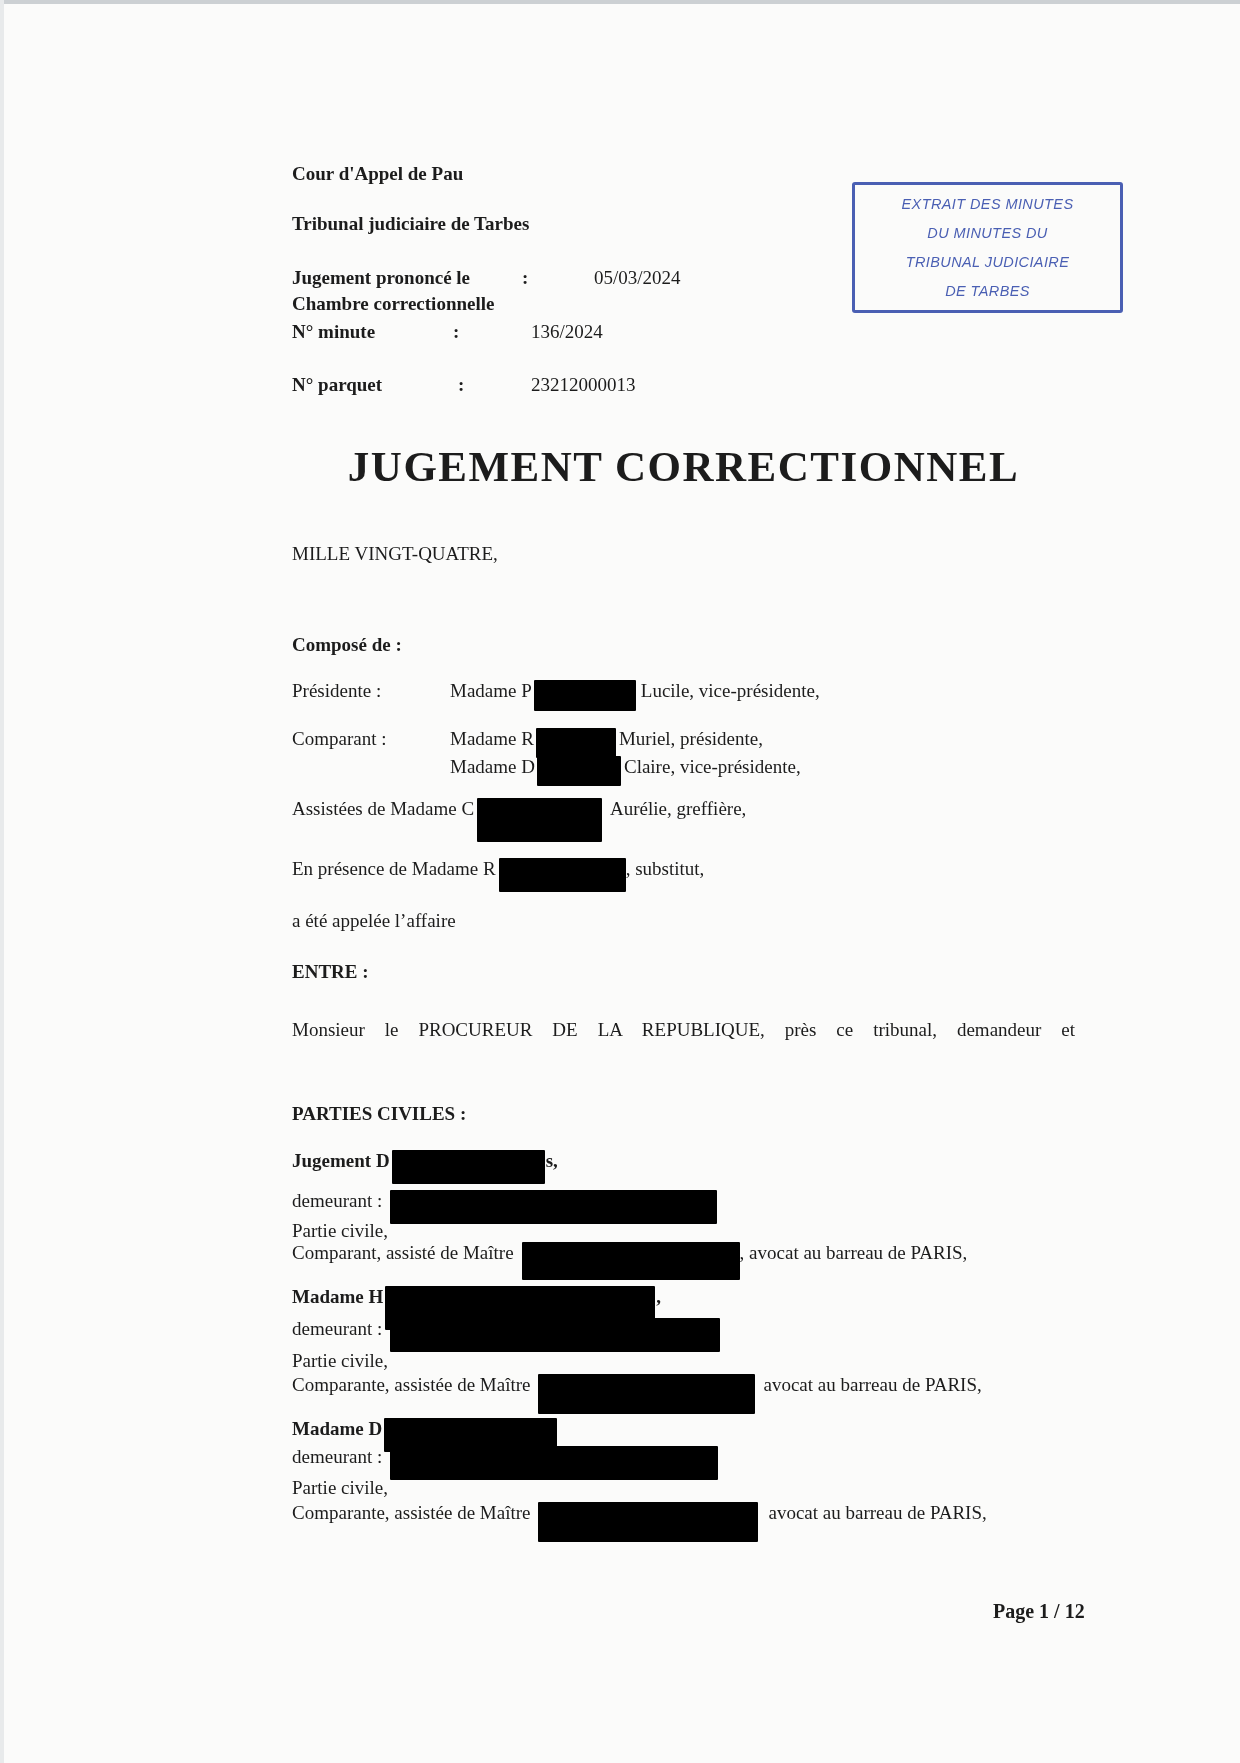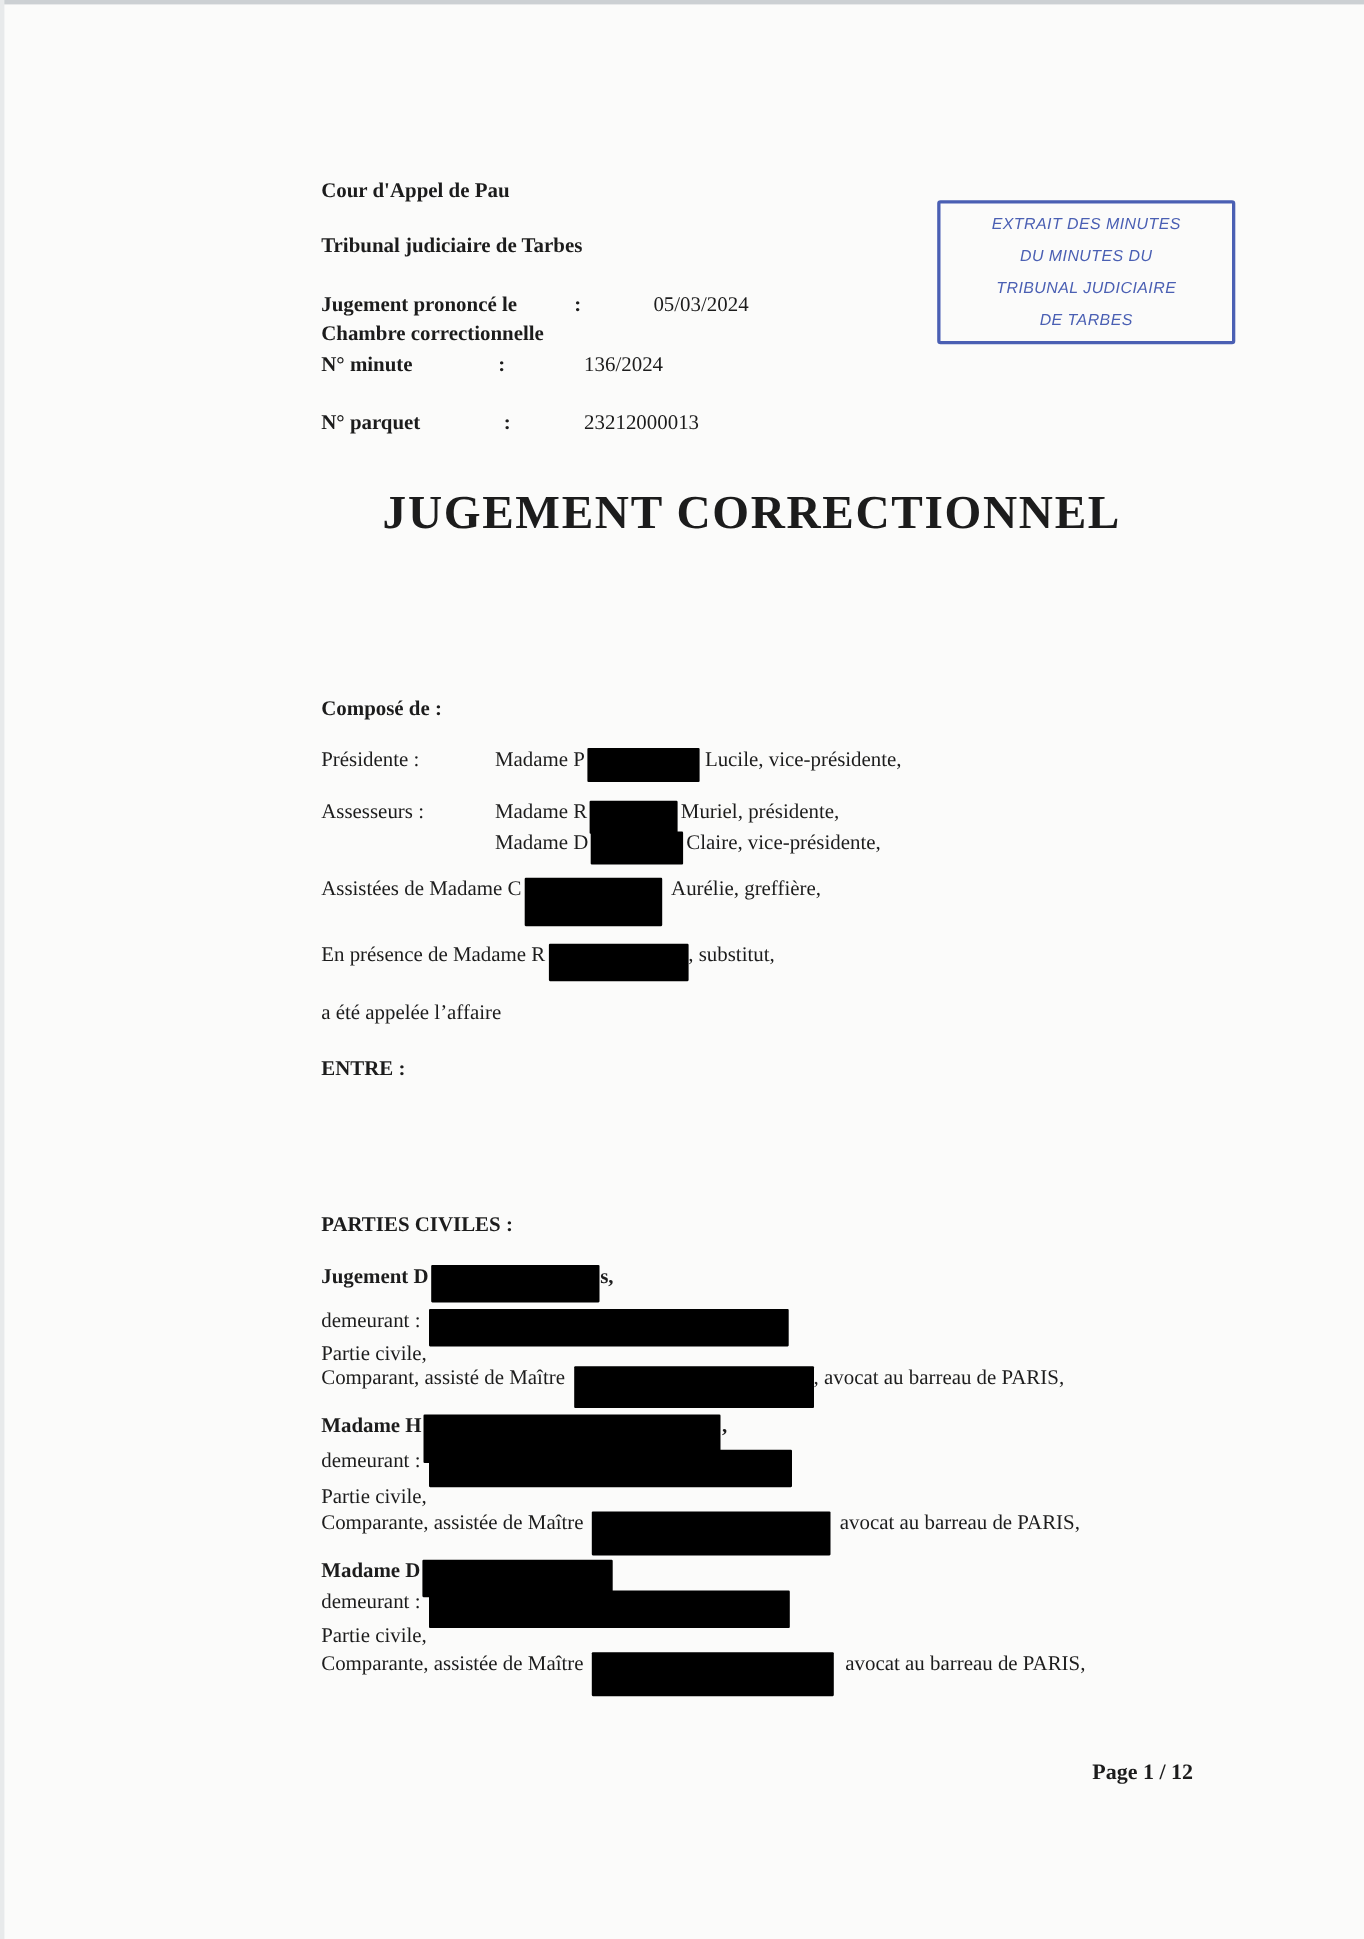--- a/index.html
+++ b/index.html
@@ -68,33 +68,34 @@
 <div class="stamp">
   <span>EXTRAIT DES MINUTES</span>
   <span>DU MINUTES DU</span>
   <span>TRIBUNAL JUDICIAIRE</span>
   <span>DE TARBES</span>
 </div>
 
 <div class="title">JUGEMENT CORRECTIONNEL</div>
 
 <div class="para" style="top:540px;">
+  <div>MILLE VINGT-QUATRE,</div>
 </div>
 
 <div class="abs t b" style="left:292px;top:634px;">Composé de :</div>
 
 <div class="row" style="left:292px;top:680px;height:32px;">
   <span class="lbl158">Présidente :</span>
   <span>Madame P</span>
   <span class="red" style="width:102px;height:31px;margin:0 5px 0 2px;"></span>
   <span>Lucile, vice-présidente,</span>
 </div>
 
 <div class="row" style="left:292px;top:728px;height:32px;">
-  <span class="lbl158">Assesseurs :</span>
+  <span class="lbl158">Comparant :</span>
   <span>Madame R</span>
   <span class="red" style="width:80px;height:30px;margin:0 3px 0 2px;"></span>
   <span>Muriel, présidente,</span>
 </div>
 <div class="row" style="left:292px;top:756px;height:32px;">
   <span class="lbl158"></span>
   <span>Madame D</span>
   <span class="red" style="width:84px;height:30px;margin:0 3px 0 2px;"></span>
   <span>Claire, vice-présidente,</span>
 </div>
@@ -109,20 +110,21 @@
   <span>En présence de Madame R</span>
   <span class="red" style="width:127px;height:34px;margin:0 0 0 3px;"></span>
   <span>, substitut,</span>
 </div>
 
 <div class="abs t" style="left:292px;top:910px;">a été appelée l’affaire</div>
 
 <div class="abs t b" style="left:292px;top:961px;">ENTRE :</div>
 
 <div class="para" style="top:1016px;">
+  <div class="jl">Monsieur le PROCUREUR DE LA REPUBLIQUE, près ce tribunal, demandeur et</div>
 </div>
 
 <div class="abs t b underl" style="left:292px;top:1103px;">PARTIES CIVILES :</div>
 
 <div class="row b" style="left:292px;top:1150px;height:36px;">
   <span>Jugement D</span>
   <span class="red" style="width:153px;height:34px;margin:0 1px 0 2px;"></span>
   <span>s,</span>
 </div>
 <div class="row" style="left:292px;top:1190px;height:36px;">

